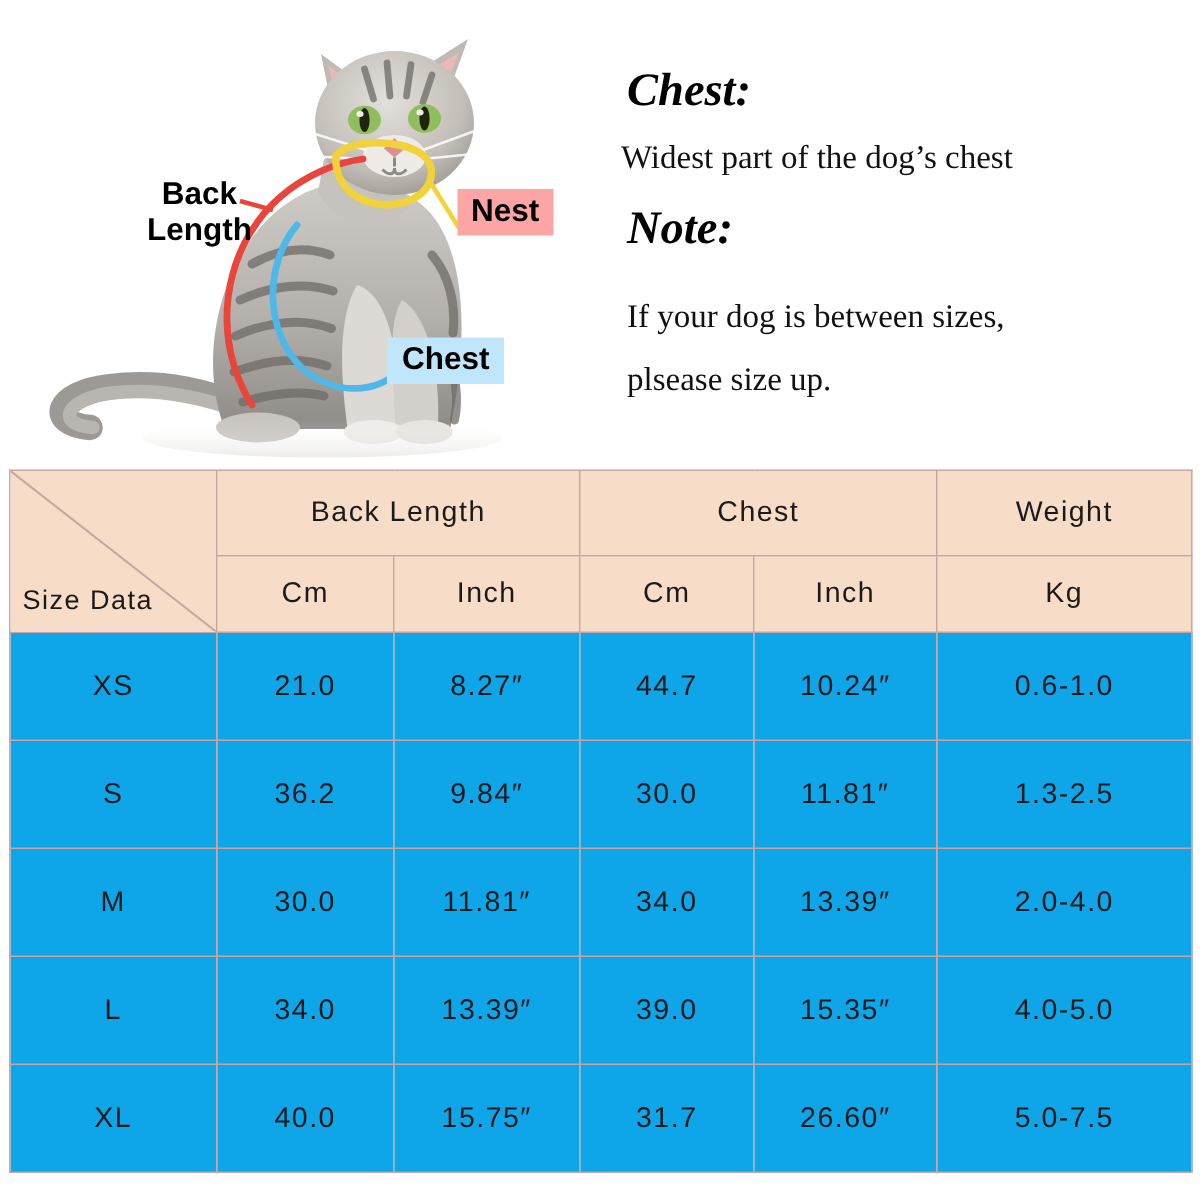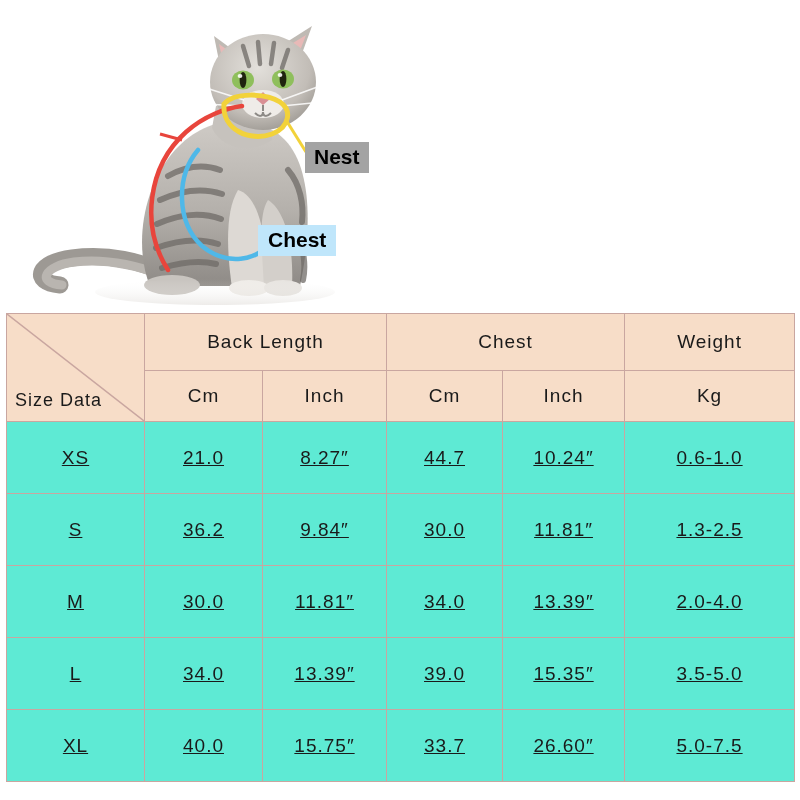--- a/index.html
+++ b/index.html
@@ -47,22 +47,22 @@
     text-align: center;
     font-family: "Liberation Sans", sans-serif;
     font-size: 21px;
     font-weight: 700;
     line-height: 1.15;
     color: #000;
   }
   .label-nest {
     position: absolute;
     left: 305px;
-    top: 142px;
-    background: #a3a3a3;
+    top: 126px;
+    background: #fca5a5;
     padding: 3px 9px 4px 9px;
     font-family: "Liberation Sans", sans-serif;
     font-size: 21px;
     font-weight: 700;
     color: #000;
   }
   .label-chest {
     position: absolute;
     left: 258px;
     top: 225px;
@@ -123,21 +123,21 @@
     color: #1a1a1a;
     font-size: 19px;
     letter-spacing: 1px;
     padding: 0;
   }
   .hdr-row td, .sub-row td {
     background: #f7ddc8;
   }
   .hdr-row td { height: 56px; }
   .sub-row td { height: 50px; }
-  .body-row td { height: 71px; background: #5eead4; text-decoration: underline; }
+  .body-row td { height: 71px; background: #0ea5e9; }
 
   
   .corner {
     position: relative;
     background: #f7ddc8 !important;
     padding: 0 !important;
   }
   .corner .diag {
     position: absolute;
     left: 0; top: 0;
@@ -244,24 +244,33 @@
       <path d="M198 150 C 176 176 176 222 202 246 C 226 266 258 262 272 240" fill="none" stroke="#4fb8e8" stroke-width="4.5" stroke-linecap="round"></path>
 
       <path d="M224 104 C 222 130 250 142 272 134 C 290 127 292 110 280 102
                C 266 93 234 92 224 104 Z" fill="none" stroke="#f2d23a" stroke-width="5" stroke-linecap="round"></path>
 
       <path d="M182 140 L 160 134" stroke="#e8453c" stroke-width="3"></path>
       <path d="M276 238 L 300 238" stroke="#4fb8e8" stroke-width="3"></path>
       <path d="M286 120 L 306 152" stroke="#f2d23a" stroke-width="3"></path>
     </svg>
 
+    <div class="label-back" style="white-space:pre-line;">Back
+Length</div>
     <div class="label-nest">Nest</div>
     <div class="label-chest">Chest</div>
   </div>
 
+  <div class="text-area">
+    <div class="heading h-chest">Chest:</div>
+    <div class="para p-chest">Widest part of the dog’s chest</div>
+    <div class="heading h-note">Note:</div>
+    <div class="para p-note1">If your dog is between sizes,</div>
+    <div class="para p-note2">plsease size up.</div>
+  </div>
 </div>
 
 <div class="table-wrap">
   <table class="size-table">
     <colgroup>
       <col style="width:138px">
       <col style="width:118px">
       <col style="width:124px">
       <col style="width:116px">
       <col style="width:122px">
@@ -310,25 +319,25 @@
         <td>34.0</td>
         <td>13.39″</td>
         <td>2.0-4.0</td>
       </tr>
       <tr class="body-row">
         <td class="size-cell">L</td>
         <td>34.0</td>
         <td>13.39″</td>
         <td>39.0</td>
         <td>15.35″</td>
-        <td>3.5-5.0</td>
+        <td>4.0-5.0</td>
       </tr>
       <tr class="body-row">
         <td class="size-cell">XL</td>
         <td>40.0</td>
         <td>15.75″</td>
-        <td>33.7</td>
+        <td>31.7</td>
         <td>26.60″</td>
         <td>5.0-7.5</td>
       </tr>
     </tbody>
   </table>
 </div>
 
 </body></html>

